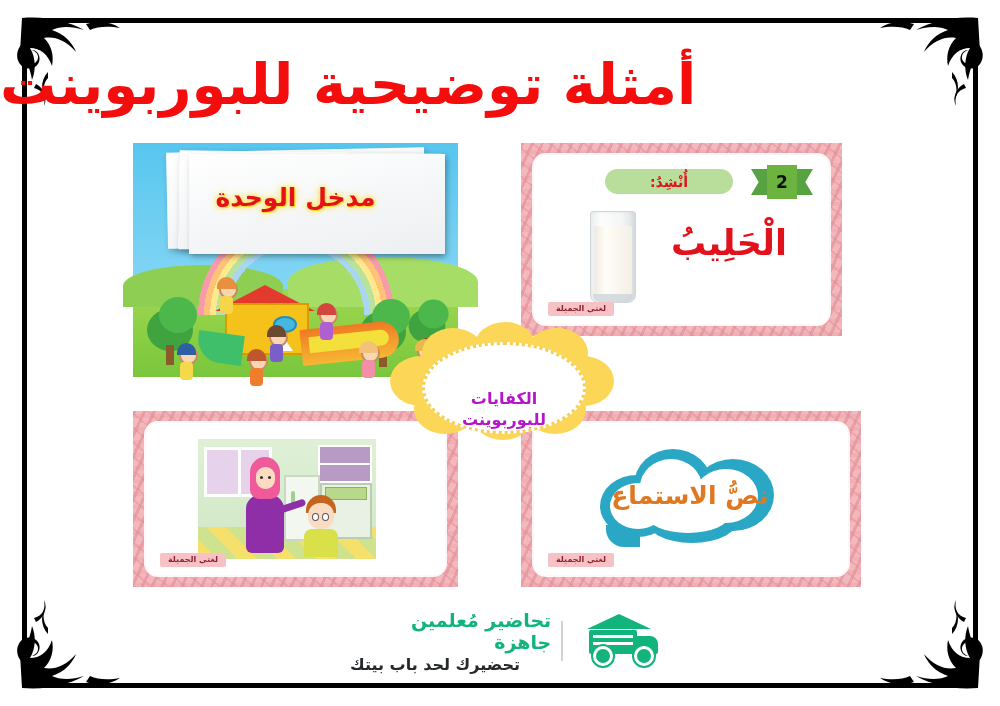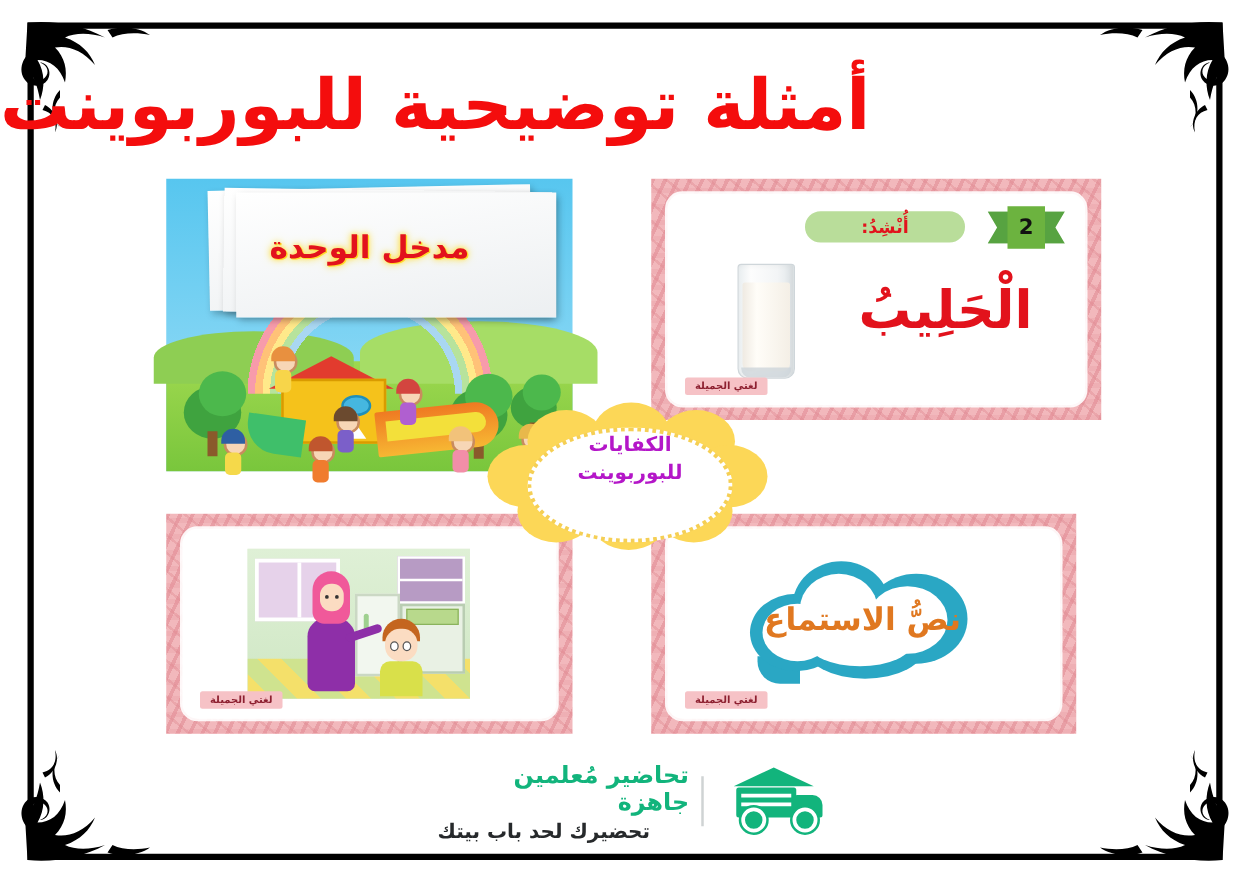--- a/index.html
+++ b/index.html
@@ -77,45 +77,45 @@
   .kid .body{position:absolute;left:1px;top:16px;width:13px;height:18px;border-radius:4px;}
   .k1{left:86px;bottom:78px;} .k1 .hair{background:#e8903f;} .k1 .body{background:#f7d54a;}
   .k2{left:136px;bottom:30px;} .k2 .hair{background:#6b4a2f;} .k2 .body{background:#7b5fc9;}
   .k3{left:46px;bottom:12px;} .k3 .hair{background:#2e5fa3;} .k3 .body{background:#f5d94a;}
   .k4{left:116px;bottom:6px;} .k4 .hair{background:#c0562e;} .k4 .body{background:#f07c2e;}
   .k5{left:186px;bottom:52px;} .k5 .hair{background:#d3453f;} .k5 .body{background:#b05fd0;}
   .k6{left:228px;bottom:14px;} .k6 .hair{background:#f2c27a;} .k6 .body{background:#f28ea8;}
   .k7{right:22px;bottom:16px;} .k7 .hair{background:#e8b84b;} .k7 .body{background:#a64fb5;}
 
   
-  #slide2{left:521px;top:143px;width:360px;height:193px;}
+  #slide2{left:521px;top:143px;width:321px;height:193px;}
   .ribbon{position:absolute;right:16px;top:10px;width:62px;height:34px;z-index:6;}
   .ribbon .tail{position:absolute;top:4px;width:24px;height:26px;background:#57a341;}
   .ribbon .tl{left:0;clip-path:polygon(0 0,100% 0,100% 100%,0 100%,32% 50%);}
   .ribbon .tr{right:0;clip-path:polygon(0 0,100% 0,68% 50%,100% 100%,0 100%);}
   .ribbon .plate{position:absolute;left:16px;top:0;width:30px;height:34px;background:#6cb33f;
       display:flex;align-items:center;justify-content:center;color:#111;font-weight:bold;font-size:17px;}
   .pill{position:absolute;right:96px;top:14px;width:128px;height:25px;background:#b9dd9a;border-radius:14px;
       display:flex;align-items:center;justify-content:center;color:#e2121c;font-weight:bold;font-size:14px;direction:rtl;z-index:6;}
-  .milkword{position:absolute;right:42px;top:68px;font-size:42px;font-weight:bold;color:#e2121c;direction:rtl;z-index:6;}
+  .milkword{position:absolute;right:42px;top:68px;font-size:35px;font-weight:bold;color:#e2121c;direction:rtl;z-index:6;}
   .glass{position:absolute;left:56px;top:56px;width:44px;height:90px;z-index:6;
      background:linear-gradient(90deg,#e9eef0,#fdfdfd 22%,#f3f5f6 70%,#dfe5e8);
      border-radius:3px 3px 8px 8px;border:1px solid #cfd6da;box-shadow:inset -3px 0 5px rgba(0,0,0,.06);}
   .milk{position:absolute;left:3px;top:14px;right:3px;bottom:5px;border-radius:2px 2px 6px 6px;
      background:linear-gradient(90deg,#efeae2,#fffdf8 30%,#f4efe6);}
   .glass-base{position:absolute;left:2px;bottom:0;right:2px;height:8px;background:rgba(205,213,218,.8);border-radius:0 0 7px 7px;}
 
   
   .flower{position:absolute;left:388px;top:326px;width:225px;height:118px;z-index:4;}
   .petal{position:absolute;width:62px;height:50px;border-radius:50%;background:#fcd757;}
   .p1{left:2px;top:30px;} .p2{left:34px;top:2px;} .p3{left:86px;top:-4px;}
   .p4{left:138px;top:2px;} .p5{left:164px;top:30px;} .p6{left:26px;top:58px;}
   .p7{left:84px;top:64px;} .p8{left:136px;top:58px;}
   .fl-core{position:absolute;left:34px;top:16px;width:158px;height:86px;background:#fff;border-radius:50%;
-     border:3px dotted #f5cf55;display:flex;flex-direction:column;align-items:center;justify-content:flex-start;
+     border:3px dotted #f5cf55;display:flex;flex-direction:column;align-items:center;justify-content:flex-end;
      direction:rtl;color:#b416c8;font-weight:bold;font-size:16px;line-height:1.35;}
 
   
   #slide3{left:133px;top:411px;width:325px;height:176px;}
   .kitchen{position:absolute;left:52px;top:16px;width:178px;height:120px;background:#d9ecd0;overflow:hidden;}
   .k-wall{position:absolute;inset:0;background:linear-gradient(#dff0d6,#cfe7c4);}
   .k-window{position:absolute;left:6px;top:8px;width:62px;height:44px;background:#e6d2ea;border:3px solid #fff;}
   .k-window::after{content:"";position:absolute;left:50%;top:0;width:3px;height:100%;background:#fff;}
   .k-cab{position:absolute;right:4px;top:6px;width:50px;height:34px;background:#b79bc4;border:2px solid #fff;}
   .k-cab::after{content:"";position:absolute;left:0;top:16px;width:100%;height:2px;background:#fff;}

